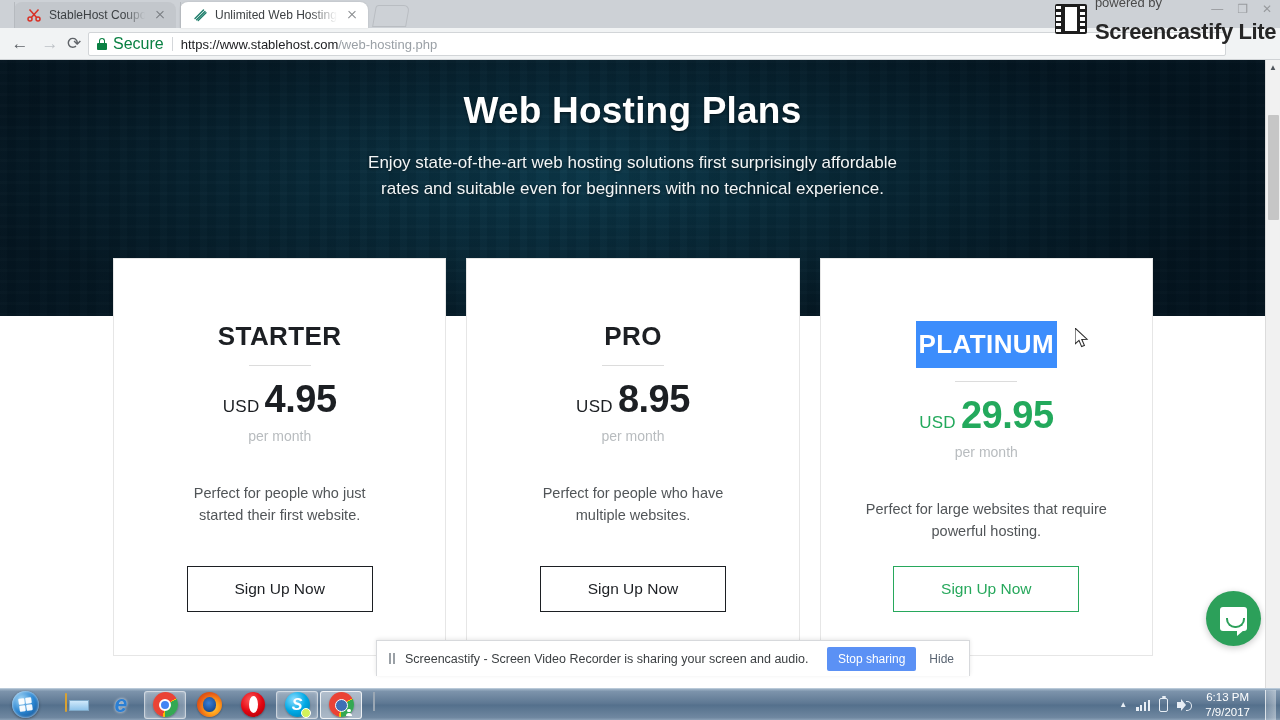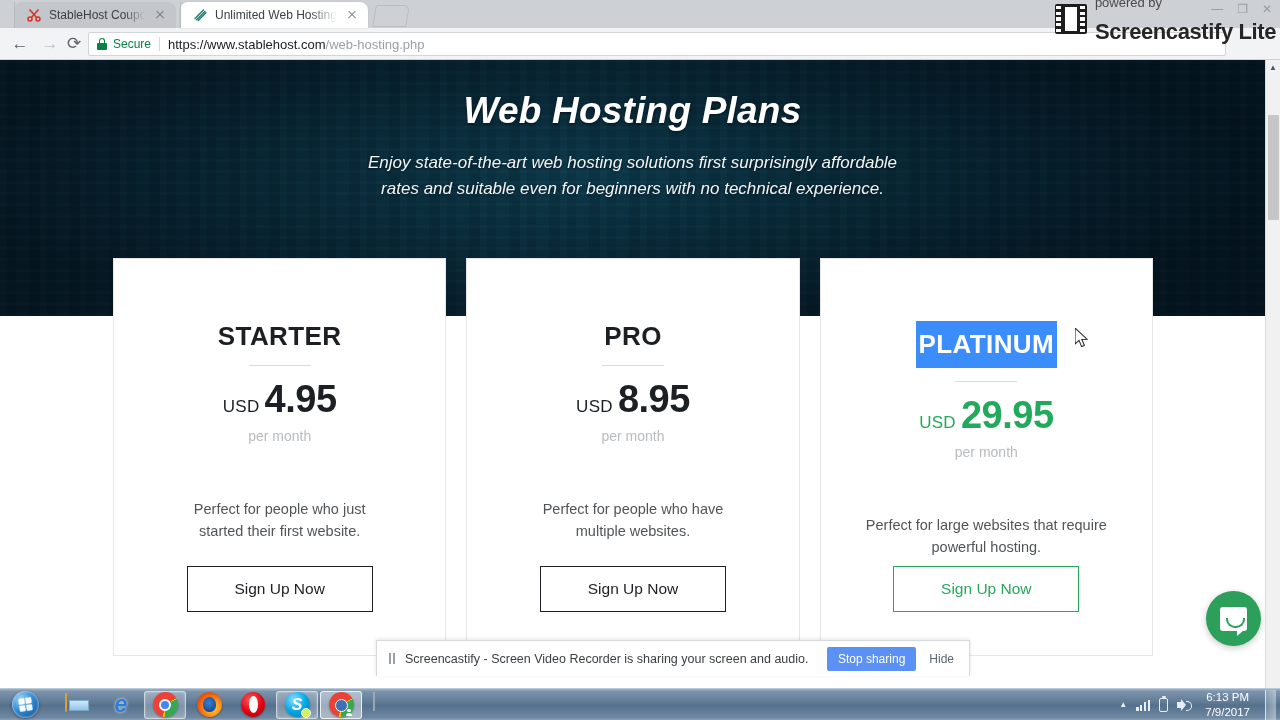--- a/index.html
+++ b/index.html
@@ -58,21 +58,21 @@
   .arrow-glyph.dim { color:#bdc1c6; }
 
   .omnibox {
     position:absolute; left:88px; top:4px; width:1138px; height:24px;
     background:#ffffff; border:1px solid #d2d5d8; border-radius:2px;
     display:flex; align-items:center; padding:0 8px; gap:6px;
   }
   .lock { width:10px; height:12px; position:relative; flex:0 0 10px; }
   .lock-body { position:absolute; left:0; bottom:0; width:10px; height:7px; background:#0a8043; border-radius:1px; }
   .lock-shackle { position:absolute; left:2.2px; top:0; width:5.6px; height:6px; border:1.6px solid #0a8043; border-bottom:none; border-radius:3px 3px 0 0; }
-  .secure-word { font-size:12px; color:#0a8043; }
+  .secure-word { font-size:16px; color:#0a8043; }
   .omni-div { width:1px; height:14px; background:#d4d7da; margin:0 2px; }
   .url { font-size:13px; color:#9aa0a6; white-space:nowrap; }
   .url b { color:#202124; font-weight:normal; }
 
   
   .watermark { position:absolute; right:4px; top:0; height:38px; display:flex; align-items:center; gap:8px; z-index:6; }
   .film {
     width:32px; height:30px; background:#1d1d1d; border-radius:2px;
     display:flex; justify-content:space-between; padding:2px 1.5px;
   }
@@ -99,21 +99,21 @@
         rgba(0,0,0,.16) 29px, rgba(0,0,0,.16) 40px),
       repeating-linear-gradient(0deg,
         rgba(255,255,255,.035) 0px, rgba(255,255,255,.035) 3px,
         rgba(0,0,0,.05) 3px, rgba(0,0,0,.05) 11px),
       linear-gradient(105deg,#071c29 0%,#0c3142 26%,#0e3c50 44%,#0a2c3c 62%,#06202e 80%,#041724 100%);
   }
   .hero:after {
     content:""; position:absolute; inset:0;
     background:radial-gradient(ellipse at 48% 46%, rgba(10,55,72,.55) 0%, rgba(3,18,28,.72) 72%);
   }
-  .hero-inner { position:relative; z-index:2; text-align:center; color:#fff;font-style:italic; }
+  .hero-inner { position:relative; z-index:2; text-align:center; color:#fff; }
   .hero-title {
     font-size:37px; font-weight:bold; letter-spacing:.2px;
     margin-top:30px; text-shadow:0 1px 3px rgba(0,0,0,.5);
   }
   .hero-sub {
     font-size:17px; font-weight:normal; line-height:1.52; margin-top:18px;
     color:#f2f5f6; text-shadow:0 1px 3px rgba(0,0,0,.5);
   }
 
   
@@ -124,21 +124,21 @@
     padding-top:62px;
     justify-content:center;
   }
   .card-name { font-size:26px; font-weight:bold; color:#1c1f23; letter-spacing:.4px; }
   .card-name.selected { background:#3c8dfc; color:#fff; padding:8px 3px; }
   .card-rule { width:62px; height:1px; background:#dcdcdc; margin:13px 0 12px; }
   .price-row { display:flex; align-items:baseline; justify-content:center; color:#1c1f23; }
   .price-cur { font-size:17px; font-weight:normal; margin-right:5px; letter-spacing:.3px; }
   .price-amt { font-size:38px; font-weight:bold; letter-spacing:-.5px; }
   .price-per { font-size:14px; color:#b8bcbf; margin-top:7px; }
-  .card-desc { font-size:14.5px; color:#515558; line-height:1.52; text-align:center; margin-top:54px; width:82%; }
+  .card-desc { font-size:14.5px; color:#515558; line-height:1.52; text-align:center; margin-top:38px; width:82%; }
   .cta {
     margin-top:auto; margin-bottom:43px;
     width:186px; height:46px; line-height:44px; text-align:center;
     border:1.6px solid #1c1f23; color:#1c1f23;
     font-size:15.5px; background:#fff; cursor:pointer;
   }
   .cta.green { border-color:#27a85c; color:#27a85c; }
   .price-green { color:#23a95c !important; }
 
   

